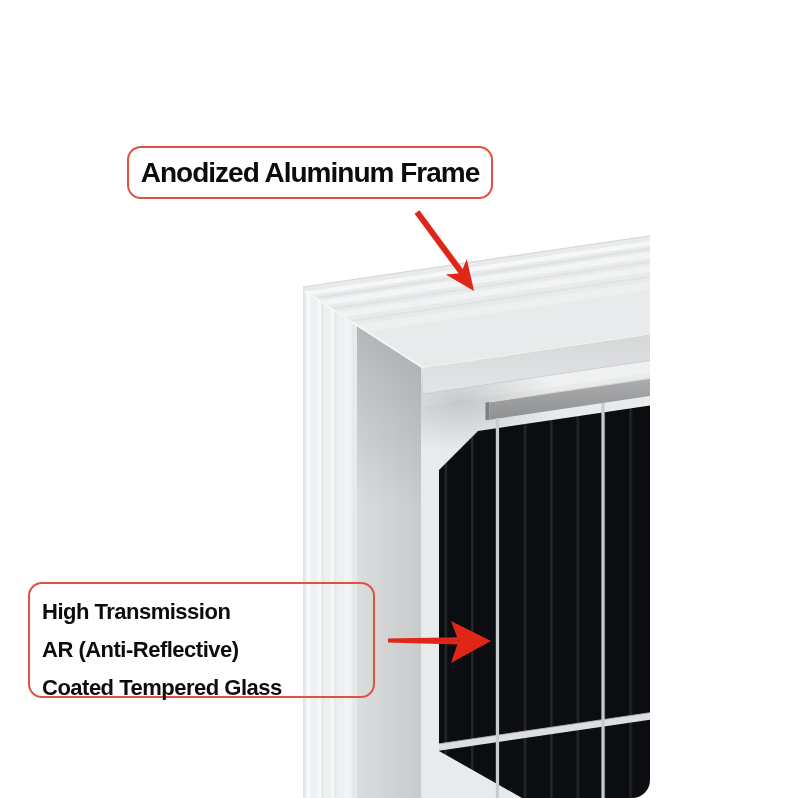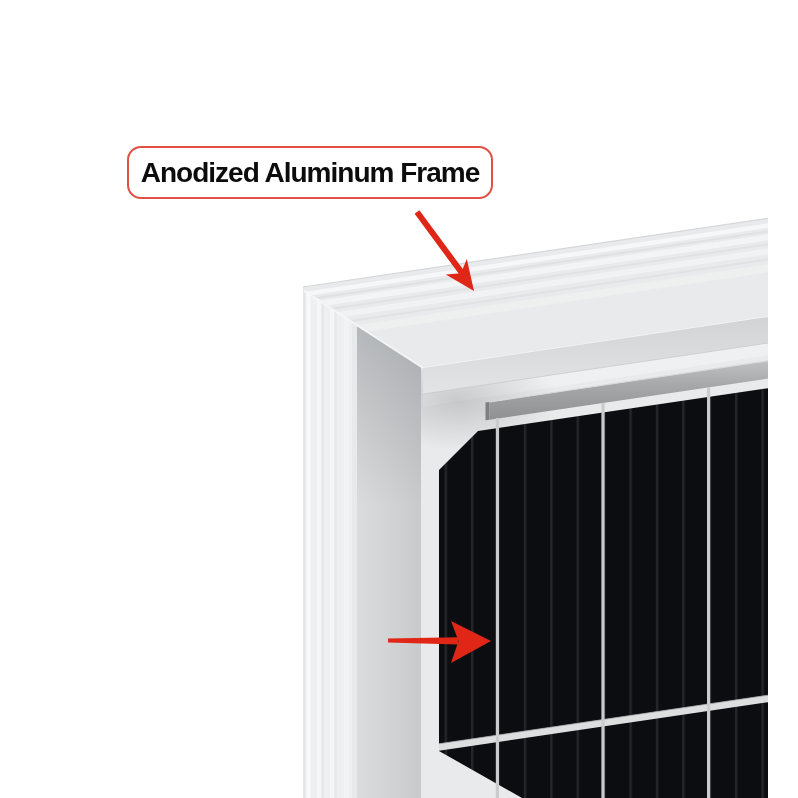--- a/index.html
+++ b/index.html
@@ -8,21 +8,21 @@
     --cell-black:#0b0d10;
     --cell-line:#24262a;
     --wire:#c9cbcd;
     --glass:#e9eaeb;
     --row-gap:#dcdee0;
     --text:#0c0c0c;
     --bg:#ffffff;
   }
   html,body{margin:0;padding:0;}
   body{background:var(--bg);font-family:"Liberation Sans","DejaVu Sans",sans-serif;}
-  .stage{position:relative;width:768px;height:798px;overflow:hidden;background:var(--bg);}
+  .stage{position:relative;width:650px;height:798px;overflow:hidden;background:var(--bg);border-radius:18px;}
   .stage svg{position:absolute;left:0;top:0;}
   .label-box{
     position:absolute;
     border:2px solid var(--label-border);
     border-radius:14px;
     background:transparent;
     color:var(--text);
     font-weight:bold;
     box-sizing:border-box;
     z-index:5;
@@ -157,14 +157,19 @@
     <g>
       <polygon class="arrow-tail" points="388,638.5 458,637.2 458,644.4 388,642.5"></polygon>
       <polygon class="arrow-head" points="491,641 451,621 458.5,641 451,663"></polygon>
     </g>
   </svg>
 
   <div class="label-box frame">
     <span>Anodized Aluminum Frame</span>
   </div>
 
+  <div class="label-box glass">
+    <div class="line">High Transmission</div>
+    <div class="line">AR (Anti-Reflective)</div>
+    <div class="line">Coated Tempered Glass</div>
+  </div>
 
 </div>
 
 </body></html>

